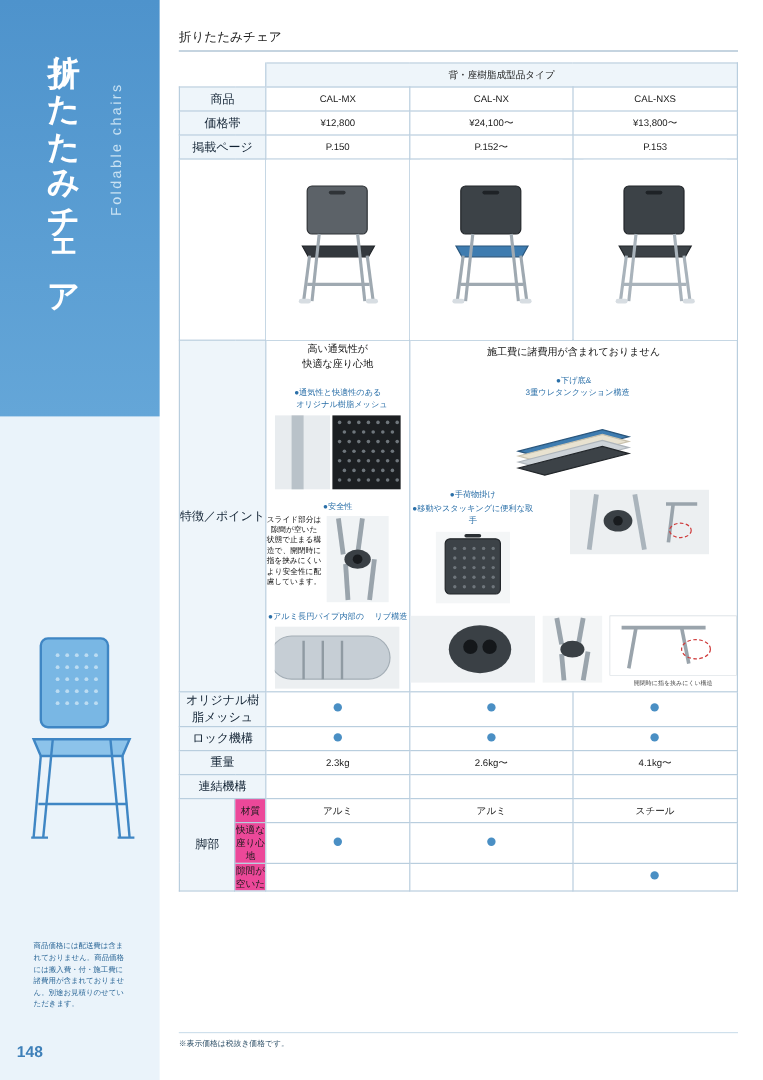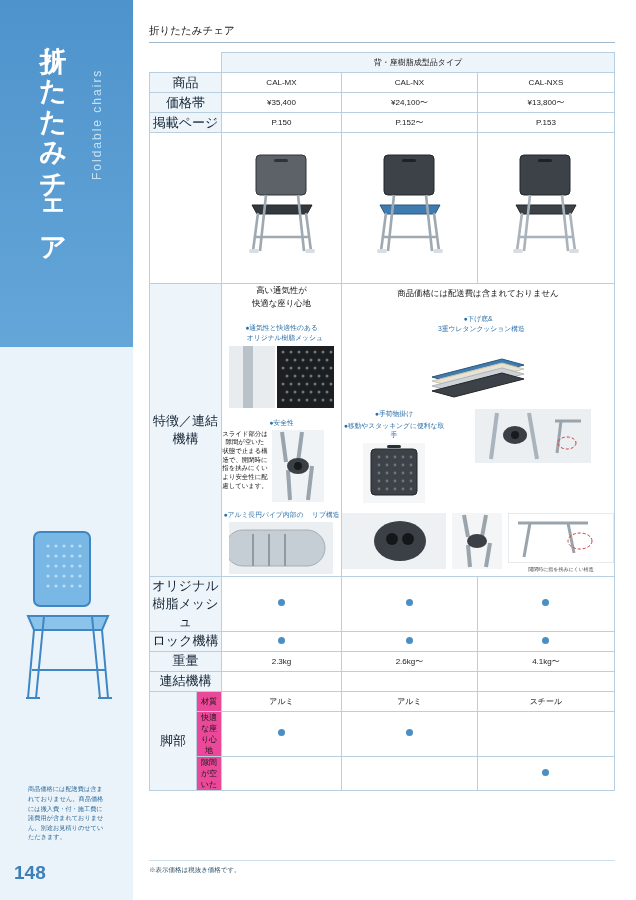--- a/index.html
+++ b/index.html
@@ -53,21 +53,21 @@
     writing-mode: vertical-rl;
     text-orientation: sideways;
     transform: rotate(180deg);
     height: 150px;
   }
   .page-num {
     position: absolute;
     left: 14px;
     bottom: 16px;
     color: #3d7fb8;
-    font-size: 19px;
+    font-size: 13px;
     font-weight: bold;
   }
   .side-note {
     position: absolute;
     left: 28px;
     bottom: 58px;
     width: 78px;
     font-size: 6.2px;
     line-height: 1.55;
     color: #2d6898;
@@ -111,21 +111,21 @@
   table.spec td, table.spec th {
     border: 1px solid #b9cede;
     padding: 0;
     vertical-align: middle;
     text-align: center;
     font-weight: normal;
   }
   .rowhead {
     background: #eef5fa;
     width: 108px;
-    font-size: 13px;
+    font-size: 10px;
     color: #123;
     height: 20px;
   }
   .rowhead-narrow { background:#ec4899; width:54px; }
   .grouphead {
     background: #eef5fa;
     height: 19px;
     font-size: 8px;
   }
   .cell-h { height: 20px; }
@@ -243,21 +243,21 @@
 
     <tr>
       <td class="rowhead" colspan="2">商品</td>
       <td class="cell-h">CAL-MX</td>
       <td class="cell-h">CAL-NX</td>
       <td class="cell-h">CAL-NXS</td>
     </tr>
 
     <tr>
       <td class="rowhead" colspan="2">価格帯</td>
-      <td class="cell-h">¥35,400</td>
+      <td class="cell-h">¥12,800</td>
       <td class="cell-h">¥24,100〜</td>
       <td class="cell-h">¥13,800〜</td>
     </tr>
 
     <tr>
       <td class="rowhead" colspan="2">掲載ページ</td>
       <td class="cell-h">P.150</td>
       <td class="cell-h">P.152〜</td>
       <td class="cell-h">P.153</td>
     </tr>
@@ -326,21 +326,21 @@
             <g fill="#d7dde2">
               <rect x="27" y="116" width="10" height="4" rx="2"></rect>
               <rect x="83" y="116" width="10" height="4" rx="2"></rect>
             </g>
           </svg>
         </div>
       </td>
     </tr>
 
     <tr>
-      <td class="rowhead" colspan="2">特徴／連結機構</td>
+      <td class="rowhead" colspan="2">特徴／ポイント</td>
       <td class="feat-cell">
         <div class="feat-head" style="white-space:pre-line;">高い通気性が
 快適な座り心地</div>
         <div style="height:14px"></div>
         <div class="sub-label" style="white-space:pre-line;">●通気性と快適性のある
 　オリジナル樹脂メッシュ</div>
         
         <svg viewBox="0 0 105 62" width="105" height="62" style="margin-top:3px">
           <rect x="0" y="0" width="46" height="62" fill="#e8ecef"></rect>
           <rect x="14" y="0" width="10" height="62" fill="#b9c2c9"></rect>
@@ -419,21 +419,21 @@
         <div class="sub-label" style="margin-top:8px" style2="">●アルミ長円パイプ内部の
 　リブ構造</div>
         <svg viewBox="0 0 104 52" width="104" height="52" style="margin-top:2px">
           <rect x="0" y="0" width="104" height="52" fill="#eceff1"></rect>
           <path d="M14 8 h64 a10 10 0 0 1 0 36 h-64 a10 10 0 0 1 0 -36 z" fill="#c6ced5" stroke="#a4aeb6"></path>
           <path d="M24 12 v32 M40 12 v32 M56 12 v32" stroke="#8f9aa2" stroke-width="2"></path>
         </svg>
       </td>
 
       <td class="feat-cell" colspan="2">
-        <div class="feat-head">商品価格には配送費は含まれておりません</div>
+        <div class="feat-head">施工費に諸費用が含まれておりません</div>
         <div style="height:14px"></div>
         <div class="sub-label" style="white-space:pre-line;">●下げ底&amp;
 　3重ウレタンクッション構造</div>
         <svg viewBox="0 0 108 62" width="108" height="62" style="margin-top:3px">
           <rect x="0" y="0" width="108" height="62" fill="#ffffff"></rect>
           <path d="M8 40 l70 -18 l22 6 l-70 18 z" fill="#3e7cb0" stroke="#2a567c"></path>
           <path d="M8 44 l70 -18 l22 6 l-70 18 z" fill="#e8e2d0" stroke="#c9c2ae"></path>
           <path d="M8 49 l70 -18 l22 6 l-70 18 z" fill="#cdd3d8" stroke="#aeb5bb"></path>
           <path d="M8 54 l70 -18 l22 6 l-70 18 z" fill="#3c4247" stroke="#22262a"></path>
         </svg>

